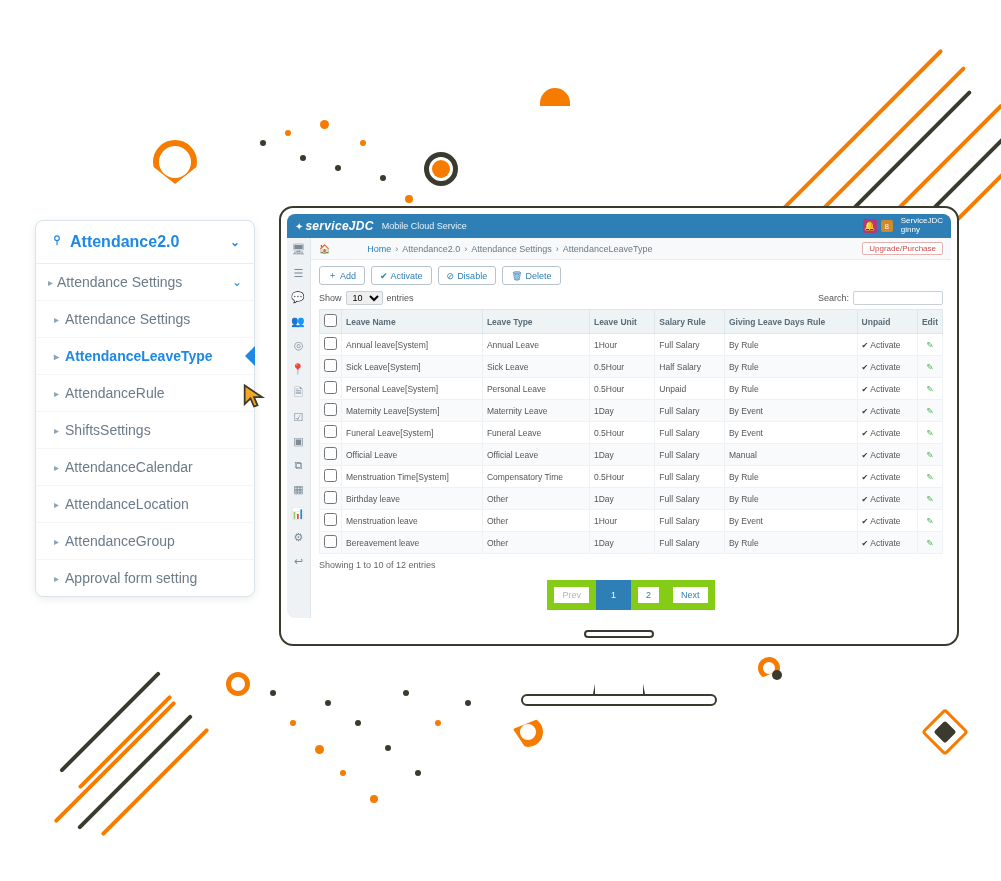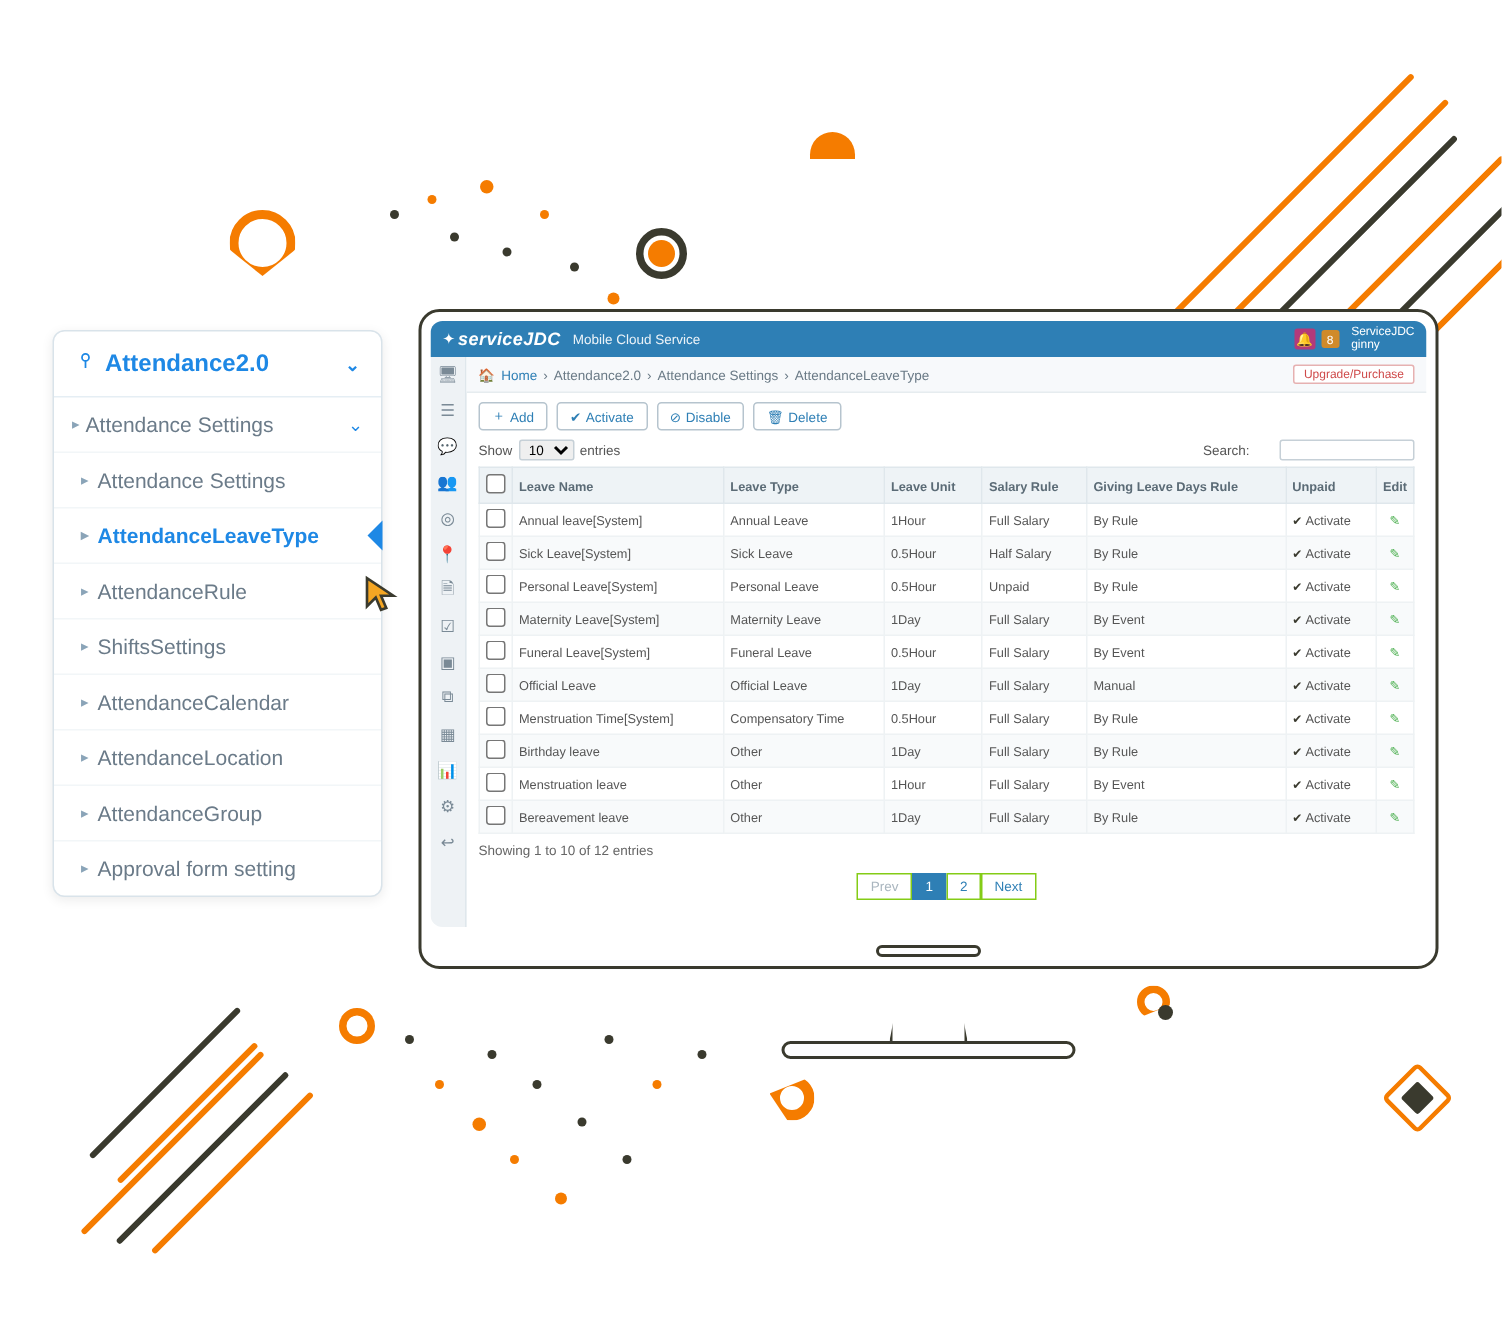--- a/index.html
+++ b/index.html
@@ -67,46 +67,46 @@
   .iconcol {
     width: 24px; background: #eef2f5; border-right: 1px solid #dfe7ec; display: flex; flex-direction: column; align-items: center; padding-top: 4px; gap: 10px;
   }
   .iconcol .ic { width: 14px; height: 14px; color: #7a8a96; display:flex; align-items:center; justify-content:center; font-size:11px;}
   .iconcol .ic.active { color: #2e7fb5; }
 
   .main { flex: 1; display: flex; flex-direction: column; min-width: 0; }
   .crumbs {
     height: 24px; background: #f7f9fb; border-bottom: 1px solid #e6ecef; display: flex; align-items: center; padding: 0 8px; font-size: 9px; color: #6a7a86; gap: 4px;
   }
-  .crumbs .home { color: #2e7fb5; }
+  .crumbs .home { color: #2e7fb5; margin-left: 33px; }
   .upgrade {
     margin-left: auto; border: 1px solid #e6b1b1; color: #cf4a4a; background: #fff; padding: 1px 6px; font-size: 8px; border-radius: 2px;
   }
 
   .toolbar { padding: 6px 8px; display: flex; gap: 6px; }
   .btn { border: 1px solid #b6c4ce; color: #2e7fb5; background: #fff; padding: 2px 8px; font-size: 9px; border-radius: 3px; display:flex; align-items:center; gap:3px;}
   .btn.del { color: #2e7fb5; }
 
   .listctrl { display: flex; align-items: center; padding: 0 8px 4px; font-size: 9px; color: #555; gap: 4px;}
   .listctrl select { font-size: 9px; border: 1px solid #c6d0d7; border-radius: 2px; padding: 0 2px; }
-  .listctrl .search { margin-left: auto; display:flex; align-items:center; gap:20px;}
+  .listctrl .search { margin-left: auto; display:flex; align-items:center; gap:4px;}
   .listctrl .search input { border: 1px solid #c6d0d7; border-radius: 2px; font-size: 9px; padding: 1px 3px; width: 90px; }
 
   table.data { width: calc(100% - 16px); margin: 0 8px; border-collapse: collapse; font-size: 8.5px; color: #555; }
   table.data th { background: #eef3f6; border: 1px solid #dfe7ec; padding: 4px 4px; font-weight: 600; color: #5b6b76; text-align: left;}
   table.data td { border: 1px solid #eef2f4; padding: 3px 4px; }
   table.data tr:nth-child(even) td { background: #f8fafb; }
   table.data th.chk, table.data td.chk { width: 18px; text-align: center; }
   table.data td.status { white-space: nowrap; }
   table.data td.edit { color: #4caf50; text-align: center; width: 24px;}
   .statchip::before { content: "✔"; color: #3a3a2e; margin-right: 2px; font-size: 8px; }
 
   .tablefoot { display: flex; align-items: center; padding: 6px 8px; font-size: 9px; color: #666; }
   .pager { margin: 4px auto 8px; display: flex; gap: 0; }
-  .pager button { border: 1px solid #84cc16; background: #fff; color: #2e7fb5; font-size: 9px; padding: 3px 8px; }
+  .pager button { border: 7px solid #84cc16; background: #fff; color: #2e7fb5; font-size: 9px; padding: 3px 8px; }
   .pager button.active { background: #2e7fb5; color: #fff; border-color: #2e7fb5; }
   .pager button.disabled { color: #aab6bf; }
 
   .monitor .chin { height: 20px; display:flex; align-items:center; justify-content:center;}
   .monitor .chin .slot { width: 70px; height: 8px; border: 2px solid #3a3a2e; border-radius: 6px; }
 
   .stand { position: absolute; left: 569px; top: 646px; width: 100px; height: 60px; z-index: 4; }
   .stand .neck { position:absolute; left:50%; top:0; transform: translateX(-50%); width: 52px; height: 48px; background:#fff; border-left:2px solid #3a3a2e; border-right:2px solid #3a3a2e; clip-path: polygon(18% 0, 82% 0, 100% 100%, 0 100%); }
   .stand .base { position:absolute; left: -48px; bottom:0; width: 196px; height: 12px; border: 2px solid #3a3a2e; border-radius: 8px; background:#fff;}
 

